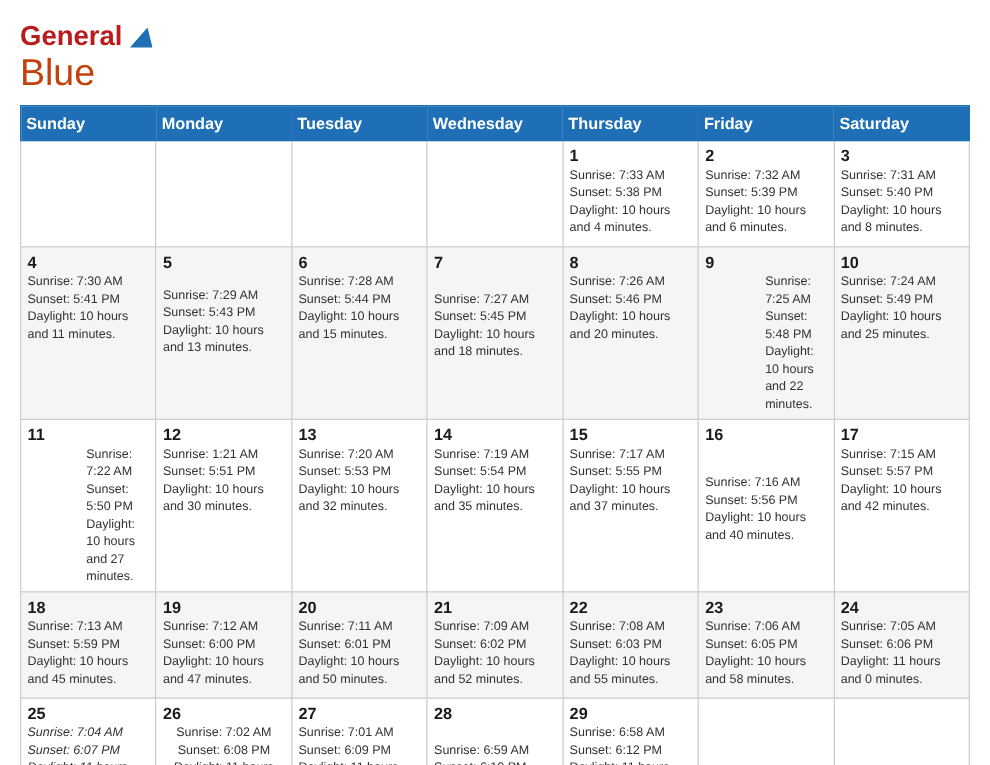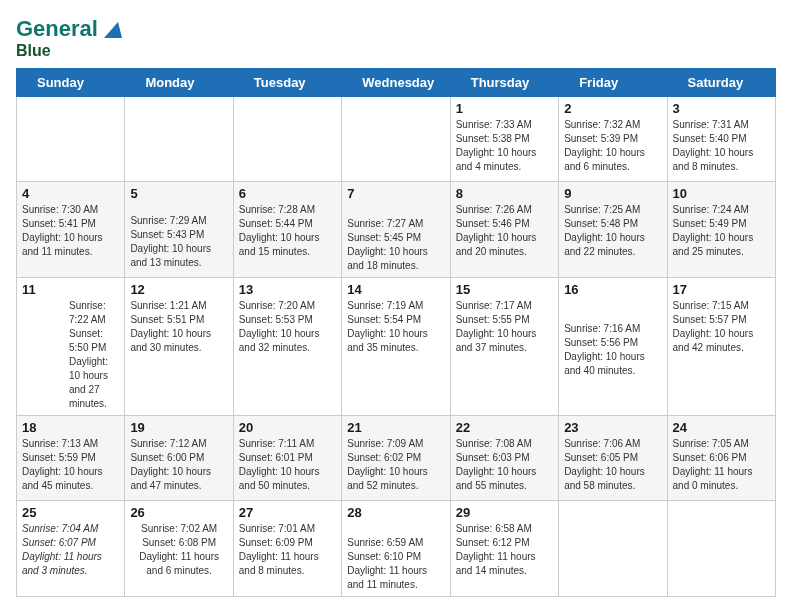--- a/index.html
+++ b/index.html
@@ -40,21 +40,21 @@
     table {
       width: 100%;
       border-collapse: collapse;
       table-layout: fixed;
     }
     th {
       background-color: #1e6fb5;
       color: #fff;
       font-size: 13px;
       font-weight: bold;
-      padding: 6px 20px;
+      padding: 6px 4px;
       text-align: left;
       border: 1px solid #1e6fb5;
     }
     td {
       vertical-align: top;
       border: 1px solid #ccc;
       padding: 4px 5px;
       font-size: 10.5px;
       color: #333;
       height: 85px;
@@ -81,27 +81,27 @@
       background-color: #ffffff;
     }
     th:first-child, td:first-child { width: 14.28%; }
   </style>
 </head>
 <body>
 
 <div class="header">
   <div class="logo">
     <div class="logo-line">
-      <span style="font-size:22px;font-weight:bold;color:#0f766e;">General</span>
+      <span style="font-size:22px;font-weight:bold;color:#b91c1c;">General</span>
       <svg width="22" height="22" viewBox="0 0 22 22" style="margin-left:2px;margin-top:0px;">
         <polygon points="4,20 18,4 22,20" fill="#1e6fb5"></polygon>
       </svg>
     </div>
     <div>
-      <span style="font-size:16px;font-weight:bold;color:#14532d;">Blue</span>
+      <span style="font-size:30px;font-weight:normal;color:#c2410c;">Blue</span>
     </div>
   </div>
   <div class="title-block">
     <div class="cal-title"></div>
     <div class="cal-subtitle"></div>
   </div>
 </div>
 
 <table>
   <thead>
@@ -174,21 +174,21 @@
         </td>
         <td>
           <span class="day-num">8</span>
           <div class="day-info" style="white-space: pre-line;">Sunrise: 7:26 AM
 Sunset: 5:46 PM
 Daylight: 10 hours
 and 20 minutes.</div>
         </td>
         <td>
           <span class="day-num">9</span>
-          <div class="day-info" style="white-space: pre-line;">Sunrise: 7:25 AM
+          <div class="day-info" style="white-space: pre-line; margin-left: 48px;">Sunrise: 7:25 AM
 Sunset: 5:48 PM
 Daylight: 10 hours
 and 22 minutes.</div>
         </td>
         <td>
           <span class="day-num">10</span>
           <div class="day-info" style="white-space: pre-line;">Sunrise: 7:24 AM
 Sunset: 5:49 PM
 Daylight: 10 hours
 and 25 minutes.</div>

